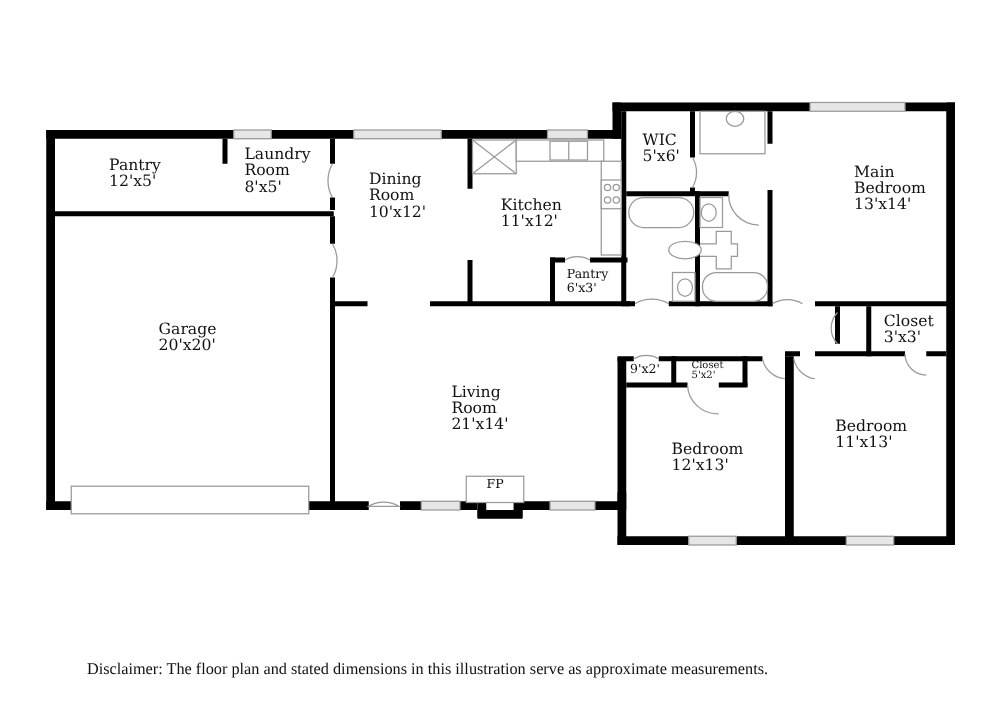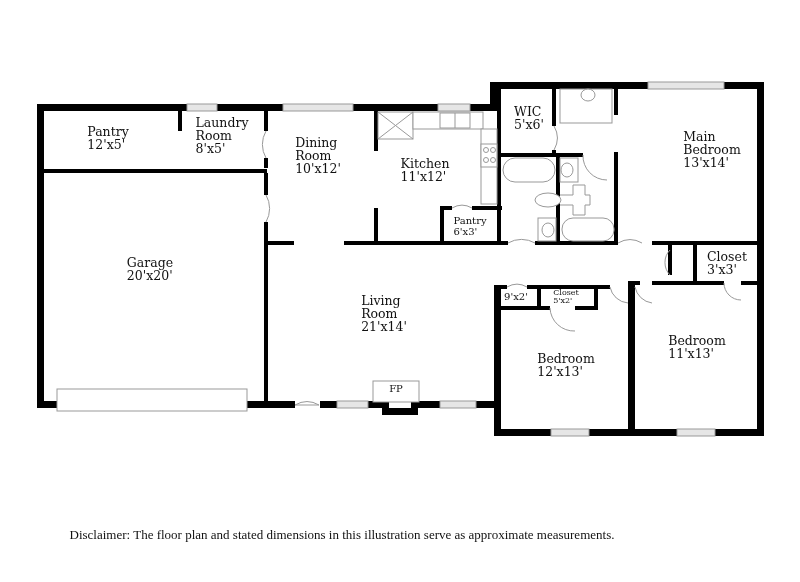--- a/index.html
+++ b/index.html
@@ -167,21 +167,21 @@
 </div>
 <div class="lbl s13" style="left:712px;top:150px;">
   <span>Main</span>
   <span>Bedroom</span>
   <span>13'x14'</span>
 </div>
 <div class="lbl s13" style="left:150px;top:269px;">
   <span>Garage</span>
   <span>20'x20'</span>
 </div>
-<div class="lbl s13" style="left:384px;top:314px;">
+<div class="lbl s13" style="left:384px;top:326px;">
   <span>Living</span>
   <span>Room</span>
   <span>21'x14'</span>
 </div>
 <div class="lbl s11" style="left:516px;top:297px;">
   <span>9'x2'</span>
 </div>
 <div class="lbl s9" style="left:566px;top:297px;">
   <span>Closet</span>
   <span>5'x2'</span>

